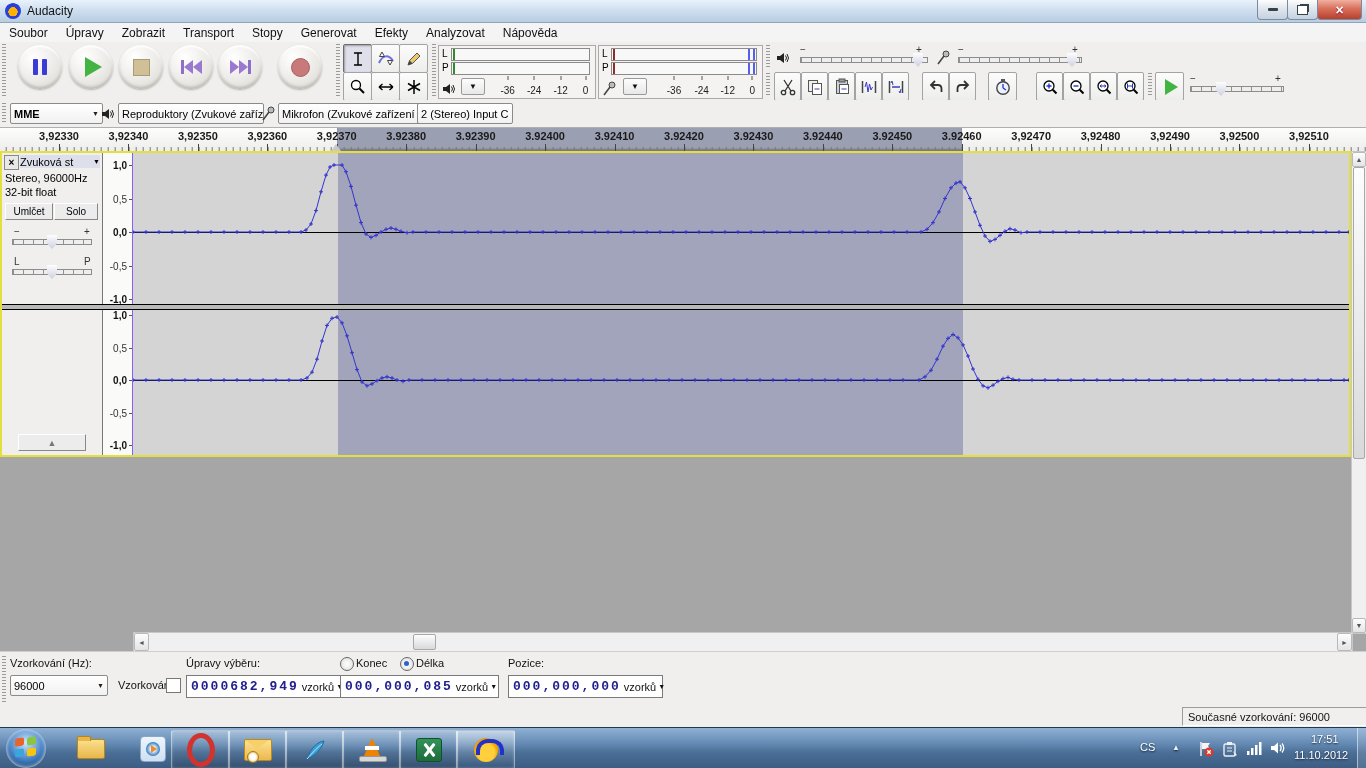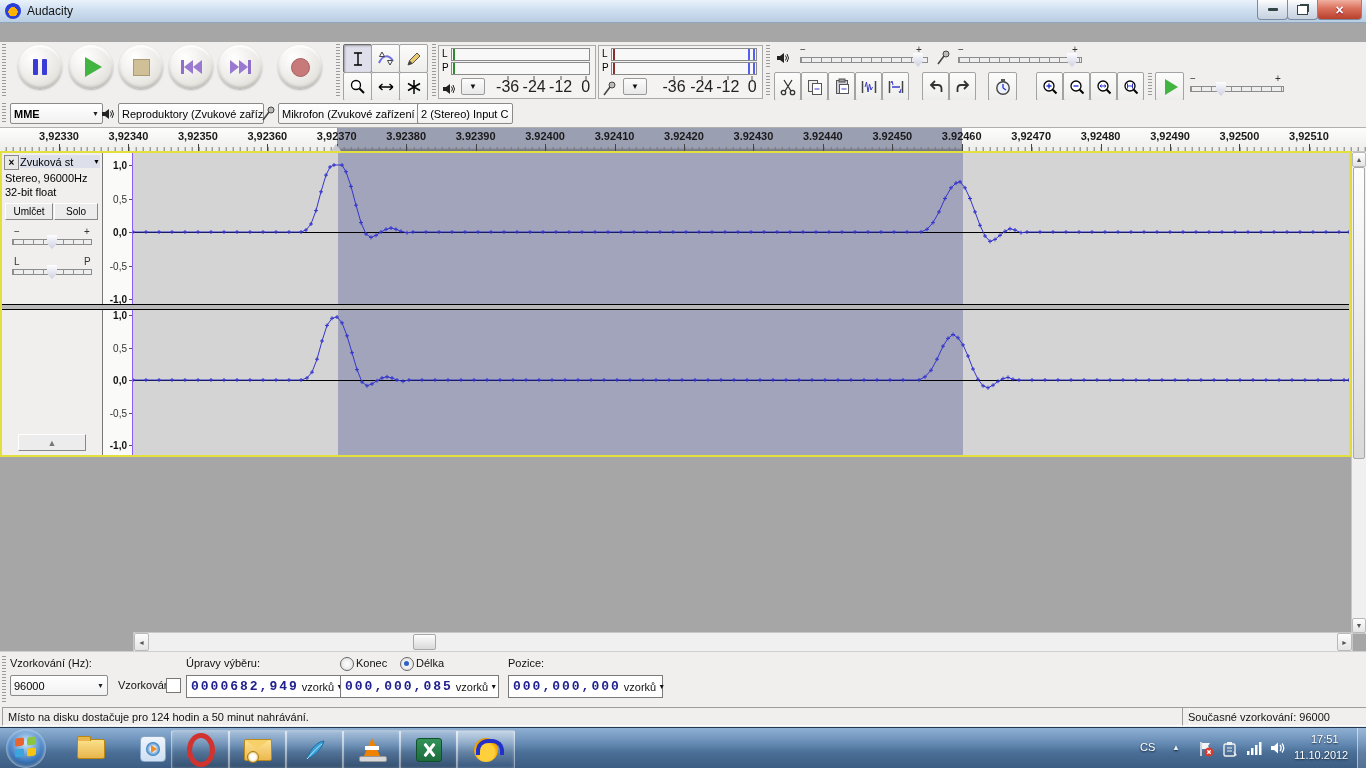--- a/index.html
+++ b/index.html
@@ -41,21 +41,21 @@
   .ibtn{position:absolute;width:27px;height:27px;border:1px solid #a3a3a3;border-radius:2px;
     background:linear-gradient(#fcfcfc,#ededeb);display:flex;align-items:center;justify-content:center;}
   .ibtn.sel{background:#dfdfeb;border-color:#6b6b6b;box-shadow:inset 1px 1px 2px rgba(0,0,0,.3);}
   .meter{position:absolute;top:3px;height:52px;border:1px solid #aaa;background:#f4f3f1;}
   .mrow{position:absolute;left:3px;height:12px;display:flex;align-items:center;}
   .mlab{width:9px;font-size:10px;line-height:10px;}
   .mbar{position:relative;height:11px;border:1px solid #8a8a8a;background:#f8f8f8;}
   .mtick0{position:absolute;left:1px;top:0;width:2px;height:100%;}
   .bluetick{position:absolute;top:0;width:2px;height:100%;background:#5560f0;}
   .mscale{position:absolute;left:0;right:0;bottom:1px;height:22px;}
-  .mnum{position:absolute;bottom:1px;font-size:16px;color:#222;transform:translateX(-50%);}
+  .mnum{position:absolute;bottom:1px;font-size:10px;color:#222;transform:translateX(-50%);}
   .mticktop{position:absolute;top:1px;width:1px;height:4px;background:#555;transform:translateX(-50%);}
   .ddbtn{position:absolute;bottom:2px;width:22px;height:15px;border:1px solid #999;border-radius:2px;
     background:linear-gradient(#fcfcfc,#e8e8e8);display:flex;align-items:center;justify-content:center;font-size:8px;color:#111;}
   .hslider{position:absolute;height:4px;border:1px solid #8c8c8c;background:#eee;
     background-image:repeating-linear-gradient(90deg,#909090 0 1px,transparent 1px 10px);}
   .sthumb{position:absolute;top:-5px;width:10px;height:14px;
     clip-path:polygon(0 0,100% 0,100% 60%,50% 100%,0 60%);
     background:linear-gradient(#fdfdff,#cdd0e0);border:0;filter:drop-shadow(0 0 1px #555);}
   .slbl{position:absolute;font-size:10px;color:#333;}
   
@@ -148,20 +148,31 @@
         <span class="wc-bar"></span>
       </div>
     <div class="wbtn" style="left:1287px;">
         <span class="wc-rest"></span>
       </div>
     <div class="wbtn" id="btn-close" style="left:1317px;">
         <span class="wc-x">×</span>
       </div>
   </div>
 
+  <div id="menubar">
+      <span class="menu-item">Soubor</span>
+      <span class="menu-item">Úpravy</span>
+      <span class="menu-item">Zobrazit</span>
+      <span class="menu-item">Transport</span>
+      <span class="menu-item">Stopy</span>
+      <span class="menu-item">Generovat</span>
+      <span class="menu-item">Efekty</span>
+      <span class="menu-item">Analyzovat</span>
+      <span class="menu-item">Nápověda</span>
+    </div>
 
   <div id="toolbars">
     <div class="grip" style="left:2px;top:2px;height:54px;"></div>
 
     <div class="tbtn" style="left:18px;">
         <span class="pbar"></span>
         <span class="pbar"></span>
       </div>
     <div class="tbtn" style="left:69px;">
         <span class="playtri"></span>
@@ -586,23 +597,20 @@
     </div>
     <span class="sb-label" style="left:508px;top:5px;">Pozice:</span>
     <div class="tfield" style="left:508px;width:148px;">
       <span class="tdigits">000,000,000</span>
       <span class="tunit">vzorků</span>
       <span class="tarr">▼</span>
     </div>
   </div>
 
   <div id="statusbar">
-    <div class="status-cell" style="left:2px;width:1176px;">
-        <span>Místo na disku dostačuje pro 124 hodin a 50 minut nahrávání.</span>
-      </div>
     <div class="status-cell" style="left:1182px;width:178px;">
         <span>Současné vzorkování: 96000</span>
       </div>
   </div>
 
   <div id="taskbar">
     <div id="startorb">
       <span class="orbflag" style="left:9px;top:9px;background:#e8642c;transform:skewY(-8deg);"></span>
       <span class="orbflag" style="left:21px;top:8px;background:#8cc63e;transform:skewY(-8deg);"></span>
       <span class="orbflag" style="left:9px;top:20px;background:#3aa6dd;transform:skewY(-8deg);"></span>

